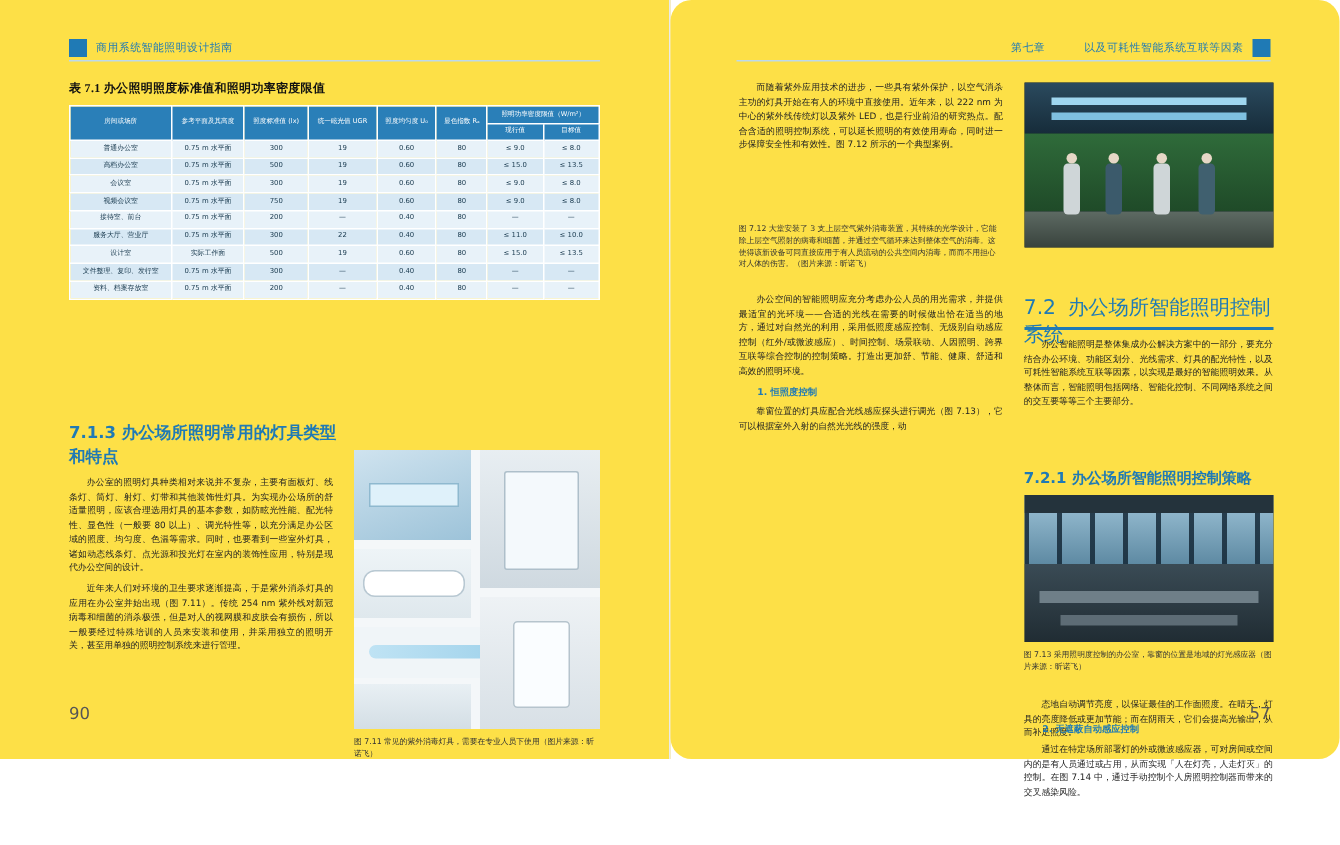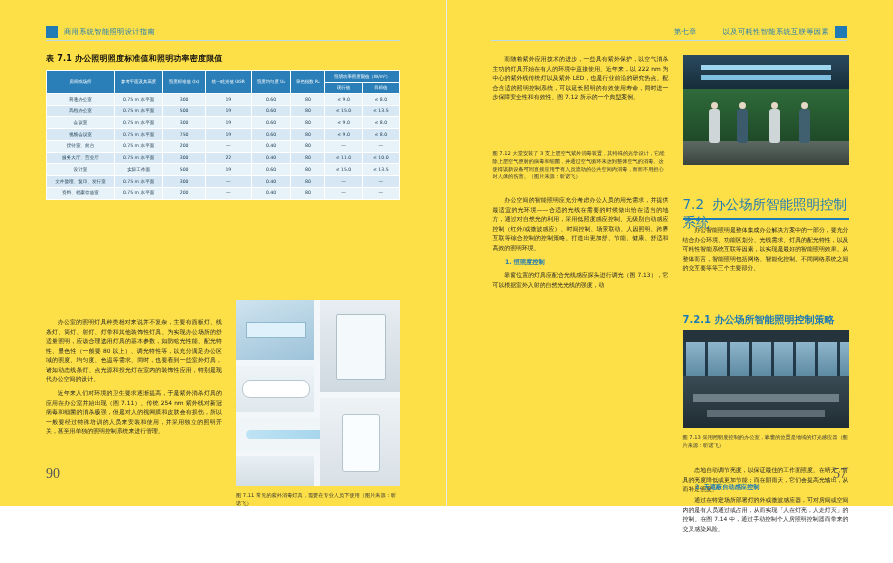--- a/index.html
+++ b/index.html
@@ -5,36 +5,36 @@
   html,body{margin:0;padding:0;}
   body{
     width:893px;height:563px;overflow:hidden;
     background:#ffffff;
     font-family:"DejaVu Sans","Liberation Sans",sans-serif;
     color:#1a1a1a;
   }
   .spread{position:relative;width:893px;height:563px;background:#fff;display:flex;}
   .page{position:relative;height:506px;background:#fde047;}
   .page-left{width:446px;border-right:1px solid #e9e9e9;}
-  .page-right{width:447px;}
+  .page-right{width:447px;border-radius:14px;}
 
   
   .rh{position:absolute;top:26px;display:flex;align-items:center;gap:6px;font-size:7.2px;color:#1f7ab5;letter-spacing:.4px;}
   .rh-left{left:46px;}
   .rh-right{right:46px;}
   .rh-bar{width:12px;height:12px;background:#1f7ab5;}
   .rh-sep{display:inline-block;width:14px;}
   .rh-rule{position:absolute;height:1px;background:#bcd9ec;}
 
-  .folio{position:absolute;bottom:24px;font-size:14px;color:#555;font-family:Liberation Serif, serif;}
+  .folio{position:absolute;bottom:24px;font-size:11px;color:#555;}
   .folio-left{left:46px;}
   .folio-right{right:46px;}
 
   
-  .tbl-caption{position:absolute;left:46px;top:53px;font-size:8px;font-weight:bold;color:#111;letter-spacing:.2px;}
+  .tbl-caption{position:absolute;left:46px;top:53px;font-size:8px;font-weight:bold;color:#111;letter-spacing:.2px;font-family:Liberation Serif, serif;}
   table.lux{position:absolute;left:46px;top:70px;width:354px;border-collapse:collapse;font-size:4.6px;}
   table.lux th,table.lux td{border:.5px solid #ffffff;padding:2.5px 1px;text-align:center;line-height:1.25;}
   table.lux thead th{background:#2a7fb8;color:#fff;font-weight:normal;font-size:4.4px;}
   table.lux thead th.sub{background:#2a7fb8;}
   table.lux tbody td{background:#e8f2f9;color:#17384d;}
   table.lux tbody tr:nth-child(even) td{background:#d7e8f4;}
   table.lux tbody td.name{text-align:center;}
 
   .h3{position:absolute;font-size:11px;font-weight:bold;color:#1f7ab5;line-height:1.45;}
   .h3-713{left:46px;top:281px;width:180px;}
@@ -212,20 +212,21 @@
           <td>200</td>
           <td>—</td>
           <td>0.40</td>
           <td>80</td>
           <td>—</td>
           <td>—</td>
         </tr>
       </tbody>
     </table>
 
+    <div class="h3 h3-713">7.1.3  办公场所照明常用的灯具类型和特点</div>
 
     <div class="body col-713">
       <p>办公室的照明灯具种类相对来说并不复杂，主要有面板灯、线条灯、筒灯、射灯、灯带和其他装饰性灯具。为实现办公场所的舒适量照明，应该合理选用灯具的基本参数，如防眩光性能、配光特性、显色性（一般要 80 以上）、调光特性等，以充分满足办公区域的照度、均匀度、色温等需求。同时，也要看到一些室外灯具，诸如动态线条灯、点光源和投光灯在室内的装饰性应用，特别是现代办公空间的设计。</p>
       <p>近年来人们对环境的卫生要求逐渐提高，于是紫外消杀灯具的应用在办公室并始出现（图 7.11）。传统 254 nm 紫外线对新冠病毒和细菌的消杀极强，但是对人的视网膜和皮肤会有损伤，所以一般要经过特殊培训的人员来安装和使用，并采用独立的照明开关，甚至用单独的照明控制系统来进行管理。</p>
     </div>
 
     <div class="lamp-photo">
       <div class="lp-top"></div>
       <div class="lp-top2"></div>
       <div class="lp-mid"></div>

